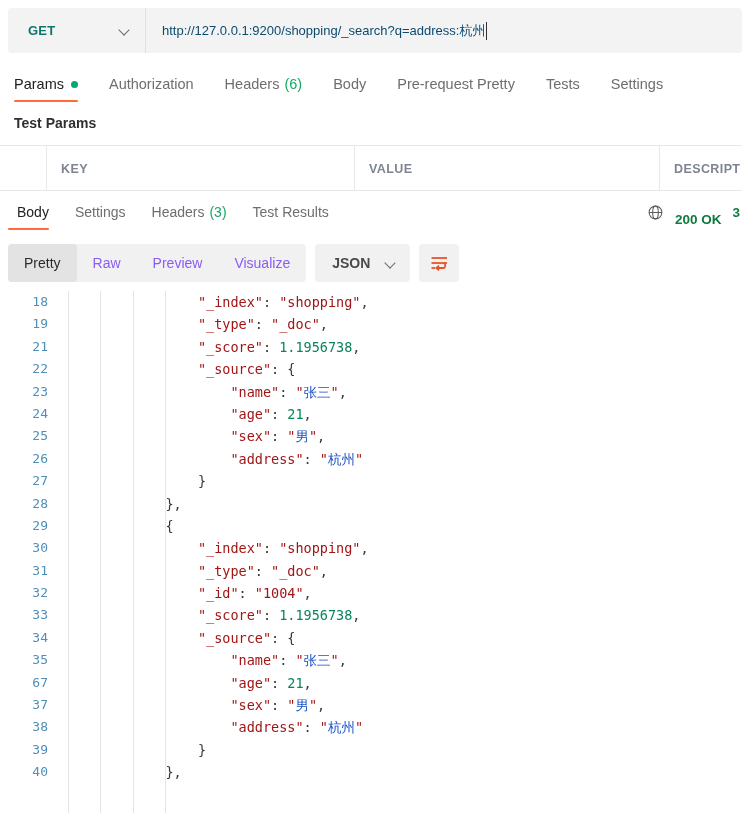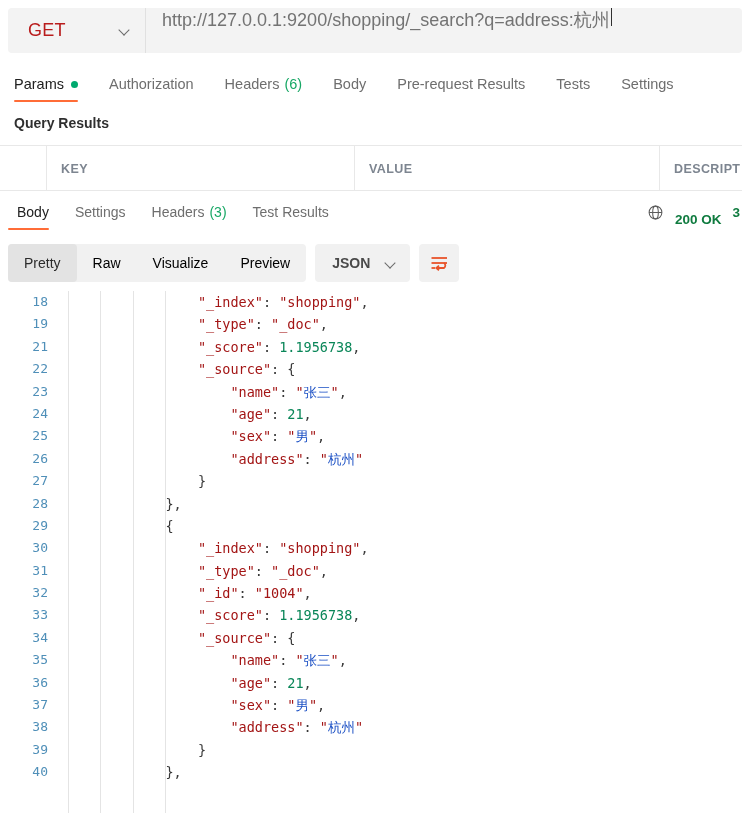--- a/index.html
+++ b/index.html
@@ -20,31 +20,31 @@
     position: absolute; left: 8px; top: 8px; right: 0; height: 45px;
     background: #f3f3f3; border-radius: 4px;
     display: flex; align-items: stretch;
   }
   .method-select {
     width: 138px; min-width: 138px; height: 100%;
     display: flex; align-items: center; justify-content: space-between;
     padding: 0 14px 0 20px; cursor: pointer;
     border-right: 1px solid #e0e0e0;
   }
-  .method-label { font-size: 18px; font-weight: 400; color: #b91c1c; letter-spacing: .2px; }
+  .method-label { font-size: 13px; font-weight: 700; color: #0f766e; letter-spacing: .2px; }
   .chev { width: 11px; height: 11px; position: relative; }
   .chev::before {
     content: ""; position: absolute; left: 0; top: 1px;
     width: 7px; height: 7px;
     border-right: 1.6px solid #6b6b6b; border-bottom: 1.6px solid #6b6b6b;
     transform: rotate(45deg);
   }
   .url-input {
-    flex: 1; display: flex; 
-    padding: 0 16px; font-size: 18px; color: #737373;
+    flex: 1; display: flex; align-items: center;
+    padding: 0 16px; font-size: 13px; color: #0c4a6e;
     font-family: "Liberation Sans", sans-serif;
     white-space: nowrap; overflow: hidden;
   }
   .caret {
     display: inline-block; width: 1px; height: 18px;
     background: #303030; margin-left: 1px;
   }
 
   
   .req-tabs {
@@ -118,21 +118,21 @@
   .status-time { font-size: 13.5px; color: #0f7b3f; font-weight: 600; }
 
   
   .fmtbar {
     position: absolute; left: 8px; top: 52px; height: 40px;
     display: flex; align-items: center; gap: 9px;
   }
   .segbox { display: flex; background: #f1f1f1; border-radius: 4px; height: 38px; align-items: center; }
   .seg {
     height: 38px; display: flex; align-items: center; padding: 0 16px;
-    font-size: 14px; color: #000000; cursor: pointer; border-radius: 4px;
+    font-size: 14px; color: #8b5cf6; cursor: pointer; border-radius: 4px;
   }
   .seg.active { background: #e3e3e3; color: #2b2b2b; text-align: right; }
   .jsonsel {
     display: flex; align-items: center; gap: 16px;
     background: #f1f1f1; border-radius: 4px; height: 38px;
     padding: 0 13px 0 17px; cursor: pointer; text-align: center;
   }
   .jsonsel span { font-size: 14px; color: #4a4a4a; font-weight: 600; }
   .wrapbtn {
     width: 40px; height: 38px; background: #f1f1f1; border-radius: 4px;
@@ -189,31 +189,31 @@
     <span>Authorization</span>
   </div>
   <div class="rtab">
     <span>Headers</span>
     <span class="cnt" style="margin-left:5px">(6)</span>
   </div>
   <div class="rtab">
     <span>Body</span>
   </div>
   <div class="rtab">
-    <span>Pre-request Results</span>
+    <span>Pre-request Pretty</span>
   </div>
   <div class="rtab">
     <span>Tests</span>
   </div>
   <div class="rtab">
     <span>Settings</span>
   </div>
 </div>
 
-<div class="qp-title">Query Results</div>
+<div class="qp-title">Test Params</div>
 
 <div class="ptable">
   <div class="pcell chk"></div>
   <div class="pcell key">KEY</div>
   <div class="pcell val">VALUE</div>
   <div class="pcell desc">DESCRIPT</div>
 </div>
 
 <div class="resp">
 
@@ -245,24 +245,24 @@
 
   <div class="fmtbar">
     <div class="segbox">
       <div class="seg active">
         <span>Pretty</span>
       </div>
       <div class="seg">
         <span>Raw</span>
       </div>
       <div class="seg">
+        <span>Preview</span>
+      </div>
+      <div class="seg">
         <span>Visualize</span>
-      </div>
-      <div class="seg">
-        <span>Preview</span>
       </div>
     </div>
 
     <div class="jsonsel">
       <span>JSON</span>
       <span class="chev"></span>
     </div>
 
     <div class="wrapbtn">
       <svg width="19" height="15" viewBox="0 0 19 15">
@@ -293,20 +293,20 @@
         <div class="ln"><div class="num">26</div><div class="txt" style="left: 230.4px;"><span class="k">"address"</span><span class="p">: </span><span class="s">"</span><span class="cn">杭州</span><span class="s">"</span></div></div>
         <div class="ln"><div class="num">27</div><div class="txt" style="left: 197.92px;"><span class="p">}</span></div></div>
         <div class="ln"><div class="num">28</div><div class="txt" style="left: 165.44px;"><span class="p">},</span></div></div>
         <div class="ln"><div class="num">29</div><div class="txt" style="left: 165.44px;"><span class="p">{</span></div></div>
         <div class="ln"><div class="num">30</div><div class="txt" style="left: 197.92px;"><span class="k">"_index"</span><span class="p">: </span><span class="s">"shopping"</span><span class="p">,</span></div></div>
         <div class="ln"><div class="num">31</div><div class="txt" style="left: 197.92px;"><span class="k">"_type"</span><span class="p">: </span><span class="s">"_doc"</span><span class="p">,</span></div></div>
         <div class="ln"><div class="num">32</div><div class="txt" style="left: 197.92px;"><span class="k">"_id"</span><span class="p">: </span><span class="s">"1004"</span><span class="p">,</span></div></div>
         <div class="ln"><div class="num">33</div><div class="txt" style="left: 197.92px;"><span class="k">"_score"</span><span class="p">: </span><span class="n">1.1956738</span><span class="p">,</span></div></div>
         <div class="ln"><div class="num">34</div><div class="txt" style="left: 197.92px;"><span class="k">"_source"</span><span class="p">: {</span></div></div>
         <div class="ln"><div class="num">35</div><div class="txt" style="left: 230.4px;"><span class="k">"name"</span><span class="p">: </span><span class="s">"</span><span class="cn">张三</span><span class="s">"</span><span class="p">,</span></div></div>
-        <div class="ln"><div class="num">36</div><div class="txt" style="left: 230.4px;"><span class="k">"age"</span><span class="p">: </span><span class="n">21</span><span class="p">,</span></div></div>
+        <div class="ln"><div class="num">67</div><div class="txt" style="left: 230.4px;"><span class="k">"age"</span><span class="p">: </span><span class="n">21</span><span class="p">,</span></div></div>
         <div class="ln"><div class="num">37</div><div class="txt" style="left: 230.4px;"><span class="k">"sex"</span><span class="p">: </span><span class="s">"</span><span class="cn">男</span><span class="s">"</span><span class="p">,</span></div></div>
         <div class="ln"><div class="num">38</div><div class="txt" style="left: 230.4px;"><span class="k">"address"</span><span class="p">: </span><span class="s">"</span><span class="cn">杭州</span><span class="s">"</span></div></div>
         <div class="ln"><div class="num">39</div><div class="txt" style="left: 197.92px;"><span class="p">}</span></div></div>
         <div class="ln"><div class="num">40</div><div class="txt" style="left: 165.44px;"><span class="p">},</span></div></div>
       </div>
   </div>
 </div>
 
 </body></html>

